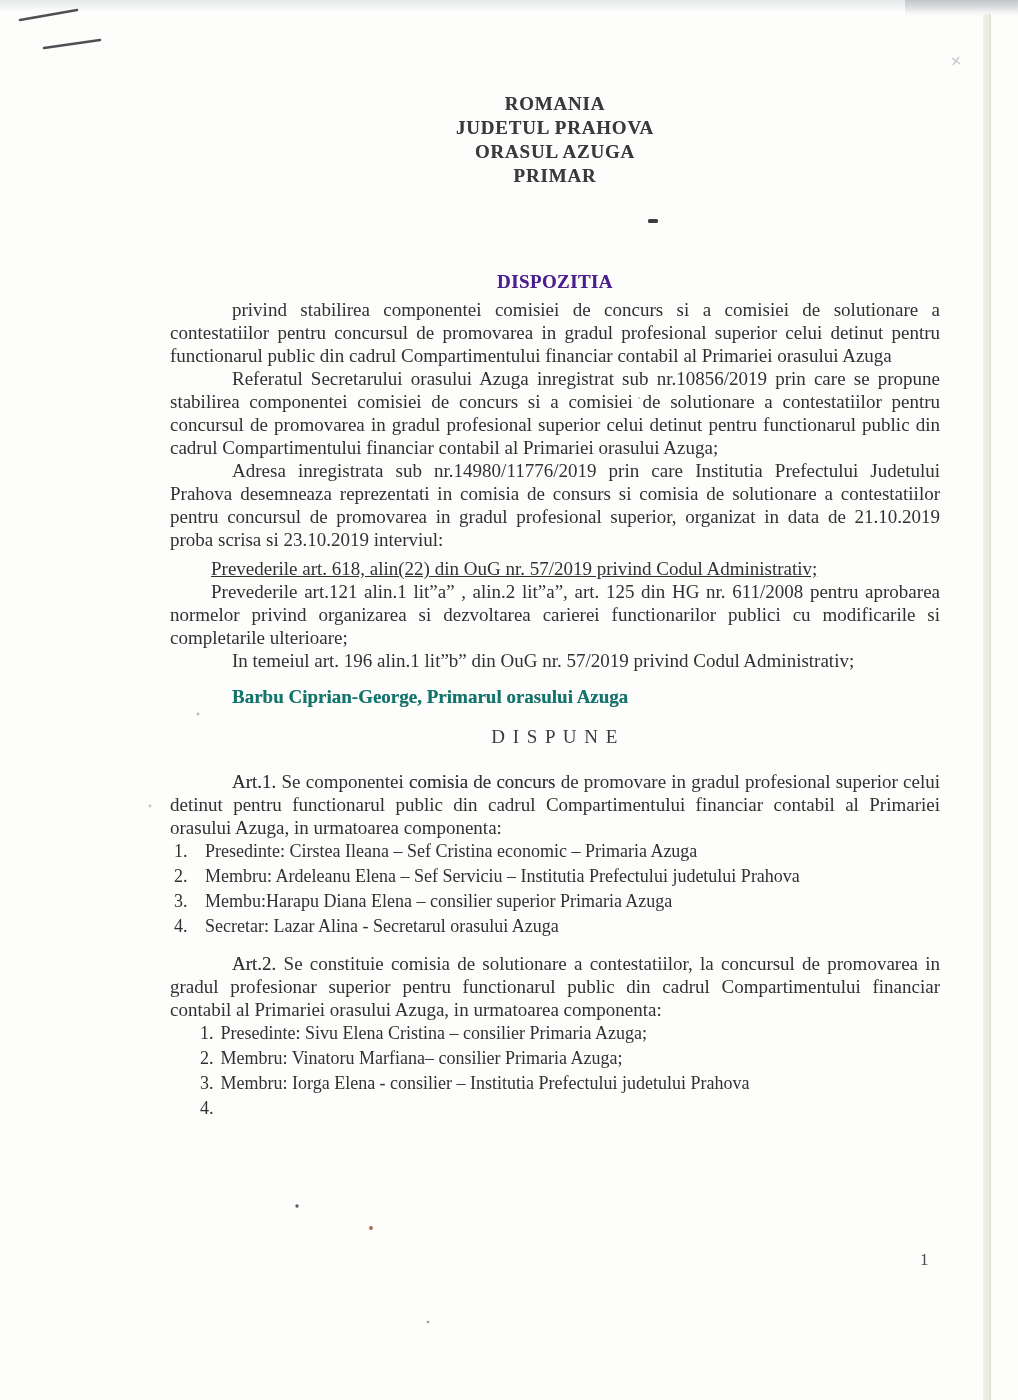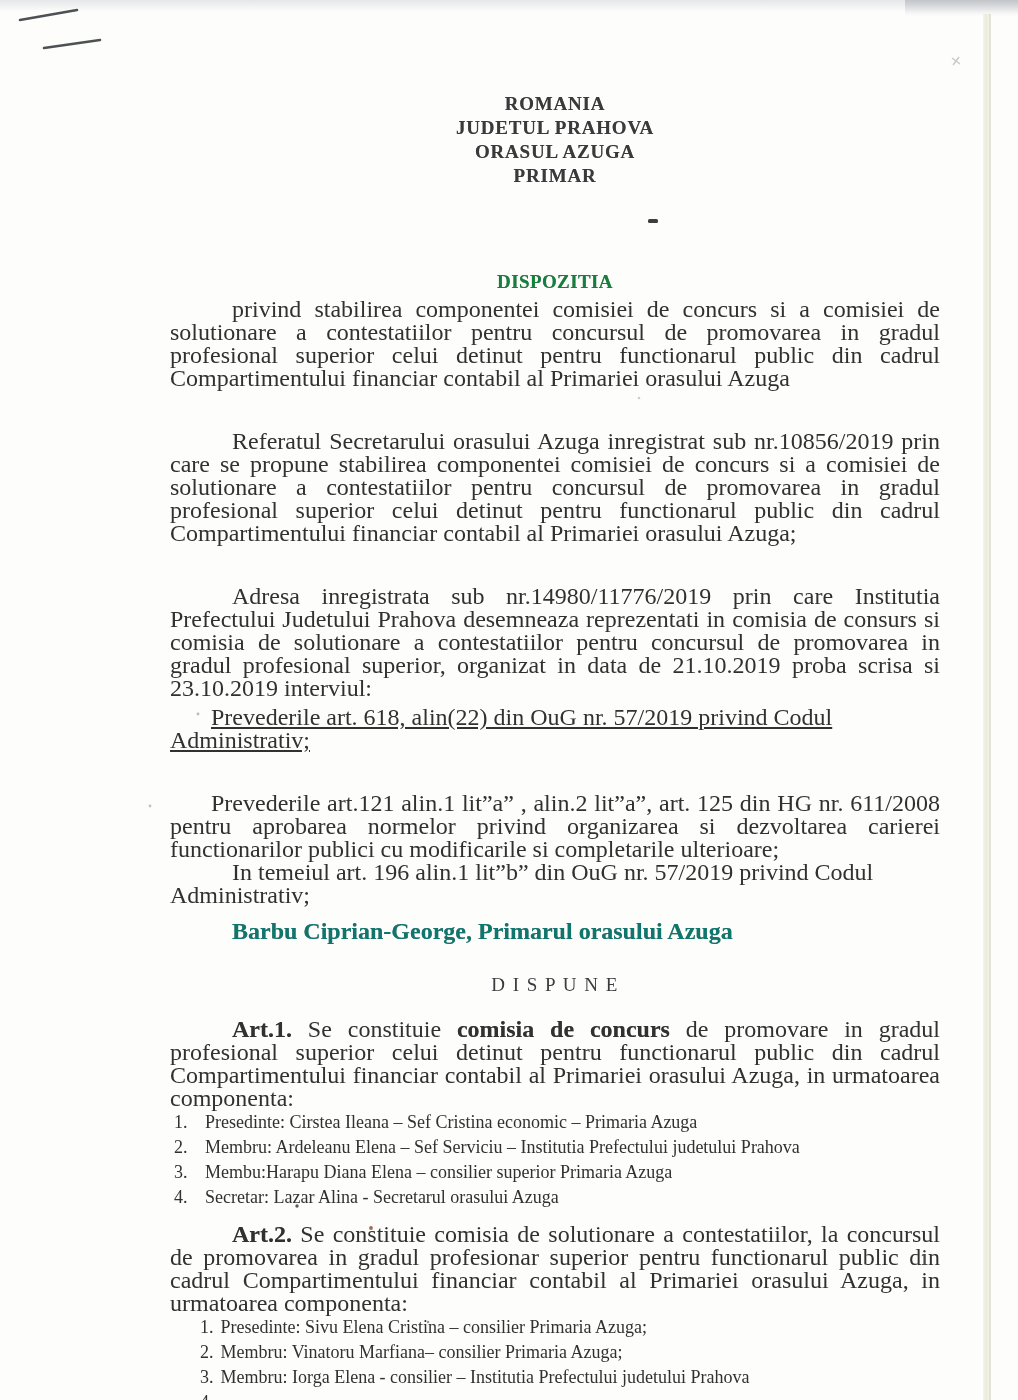--- a/index.html
+++ b/index.html
@@ -20,39 +20,39 @@
     background:rgba(210,207,185,.55); }
   .marks { position:absolute; top:0; left:0; pointer-events:none; }
 
   .content { position:absolute; left:170px; top:0; width:770px; }
 
   .letterhead { margin-top:92px; text-align:center; font-weight:bold;
     font-size:19px; line-height:24px; letter-spacing:.8px; color:#3a3a3c; }
   .letterhead div { text-shadow:0 0 .5px rgba(58,58,60,.55); }
 
   .doc-title { margin:82px 0 0; text-align:center; font-weight:bold;
-    font-size:19px; line-height:24px; color:#15803d; letter-spacing:.4px;
+    font-size:19px; line-height:24px; color:#4c1d95; letter-spacing:.4px;
     text-shadow:0 0 .5px rgba(53,53,55,.55); }
 
-  p { margin:0; font-size:24px; line-height:23px; }
-  .just { text-align:justify;margin-top:40px; }
+  p { margin:0; font-size:19px; line-height:23px; }
+  .just { text-align:justify; }
   .ind { text-indent:62px; }
   .ind-sm { text-indent:41px; }
 
   .subtitle { margin-top:4px; }
   .avand { margin-top:43px; }
   .prev1 { margin-top:6px;text-decoration:underline; }
   .issuer { margin-top:13px; font-weight:bold; color:#0f766e;
     text-shadow:0 0 .5px rgba(52,52,54,.5); }
-  .dispune { margin-top:30px; text-align:center; font-size:19px;
+  .dispune { margin-top:17px; text-align:center; font-size:19px;
     letter-spacing:1.5px; color:#3c3c3e; }
 
   .article { margin-top:22px; }
   .article-2 { margin-top:13px; }
-  .bold { font-weight:bold; text-shadow:0 0 .4px rgba(50,50,52,.45); }
+  .bold { font-weight:normal; text-shadow:0 0 .4px rgba(50,50,52,.45); }
 
   .mlist { font-size:18px; }
   .mlist .row { display:flex; line-height:25px; }
   .mlist-1 { padding-left:4px; }
   .mlist-1 .num { flex:none; width:31px; }
   .mlist-2 { margin-left:30px; }
   .mlist-2 .num { flex:none; margin-right:7px; }
 
   .pagenum { position:absolute; left:920px; top:1250px; font-size:17px; color:#4a4a4c; }
 </style>
@@ -100,21 +100,21 @@
     <p class="prev1 ind-sm">Prevederile art. 618, alin(22) din OuG nr. 57/2019 privind Codul Administrativ;</p>
 
     <p class="just ind-sm">Prevederile art.121 alin.1 lit”a” , alin.2 lit”a”, art. 125 din HG nr. 611/2008 pentru aprobarea normelor privind organizarea si dezvoltarea carierei functionarilor publici cu modificarile si completarile ulterioare;</p>
 
     <p class="ind">In temeiul art. 196 alin.1 lit”b” din OuG nr. 57/2019 privind Codul Administrativ;</p>
 
     <p class="issuer ind">Barbu Ciprian-George, Primarul orasului Azuga</p>
 
     <p class="dispune">D I S P U N E</p>
 
-    <p class="article just ind"><span class="bold">Art.1.</span><span> </span><span>Se constituie </span><span class="bold">comisia de concurs</span><span> de promovare in gradul profesional superior celui detinut pentru functionarul public din cadrul Compartimentului financiar contabil al Primariei orasului Azuga, in urmatoarea componenta:</span></p>
+    <p class="article just ind"><span class="bold">Art.1.</span><span> </span><span>Se componentei </span><span class="bold">comisia de concurs</span><span> de promovare in gradul profesional superior celui detinut pentru functionarul public din cadrul Compartimentului financiar contabil al Primariei orasului Azuga, in urmatoarea componenta:</span></p>
 
     <div class="mlist mlist-1">
       <div class="row">
         <span class="num">1.</span>
         <span>Presedinte: Cirstea Ileana – Sef Cristina economic – Primaria Azuga</span>
       </div>
       <div class="row">
         <span class="num">2.</span>
         <span>Membru: Ardeleanu Elena – Sef Serviciu – Institutia Prefectului judetului Prahova</span>
       </div>

